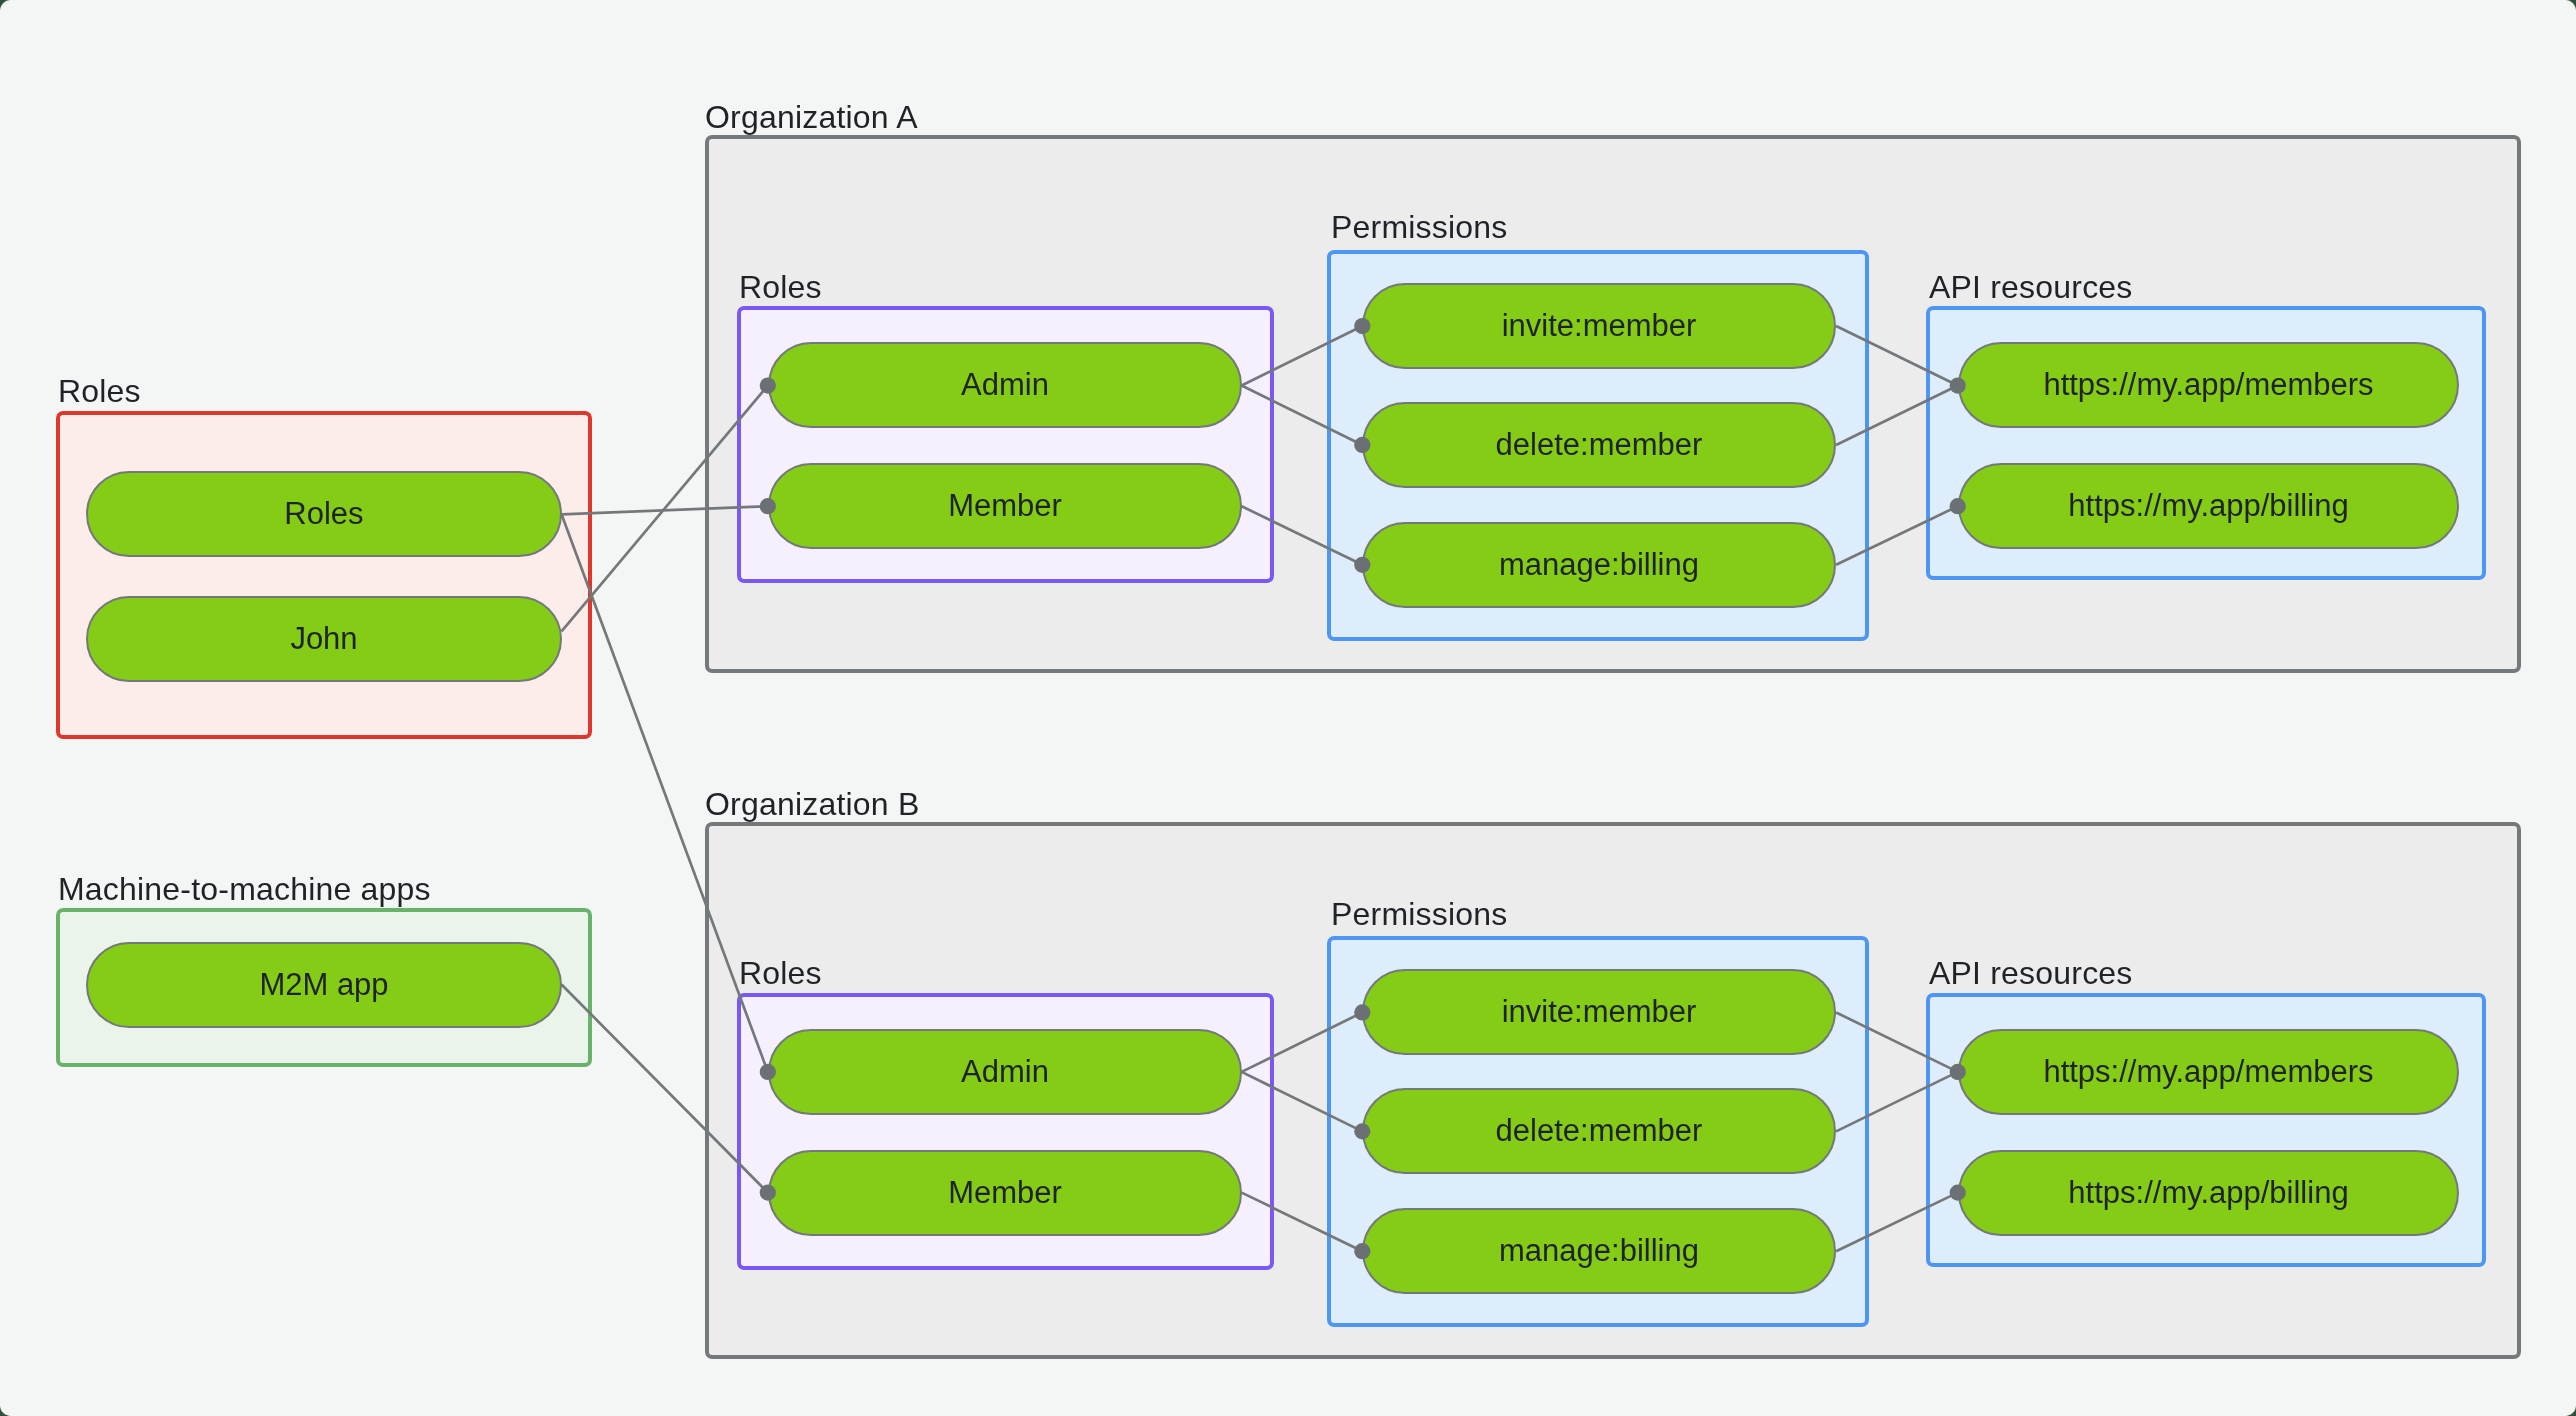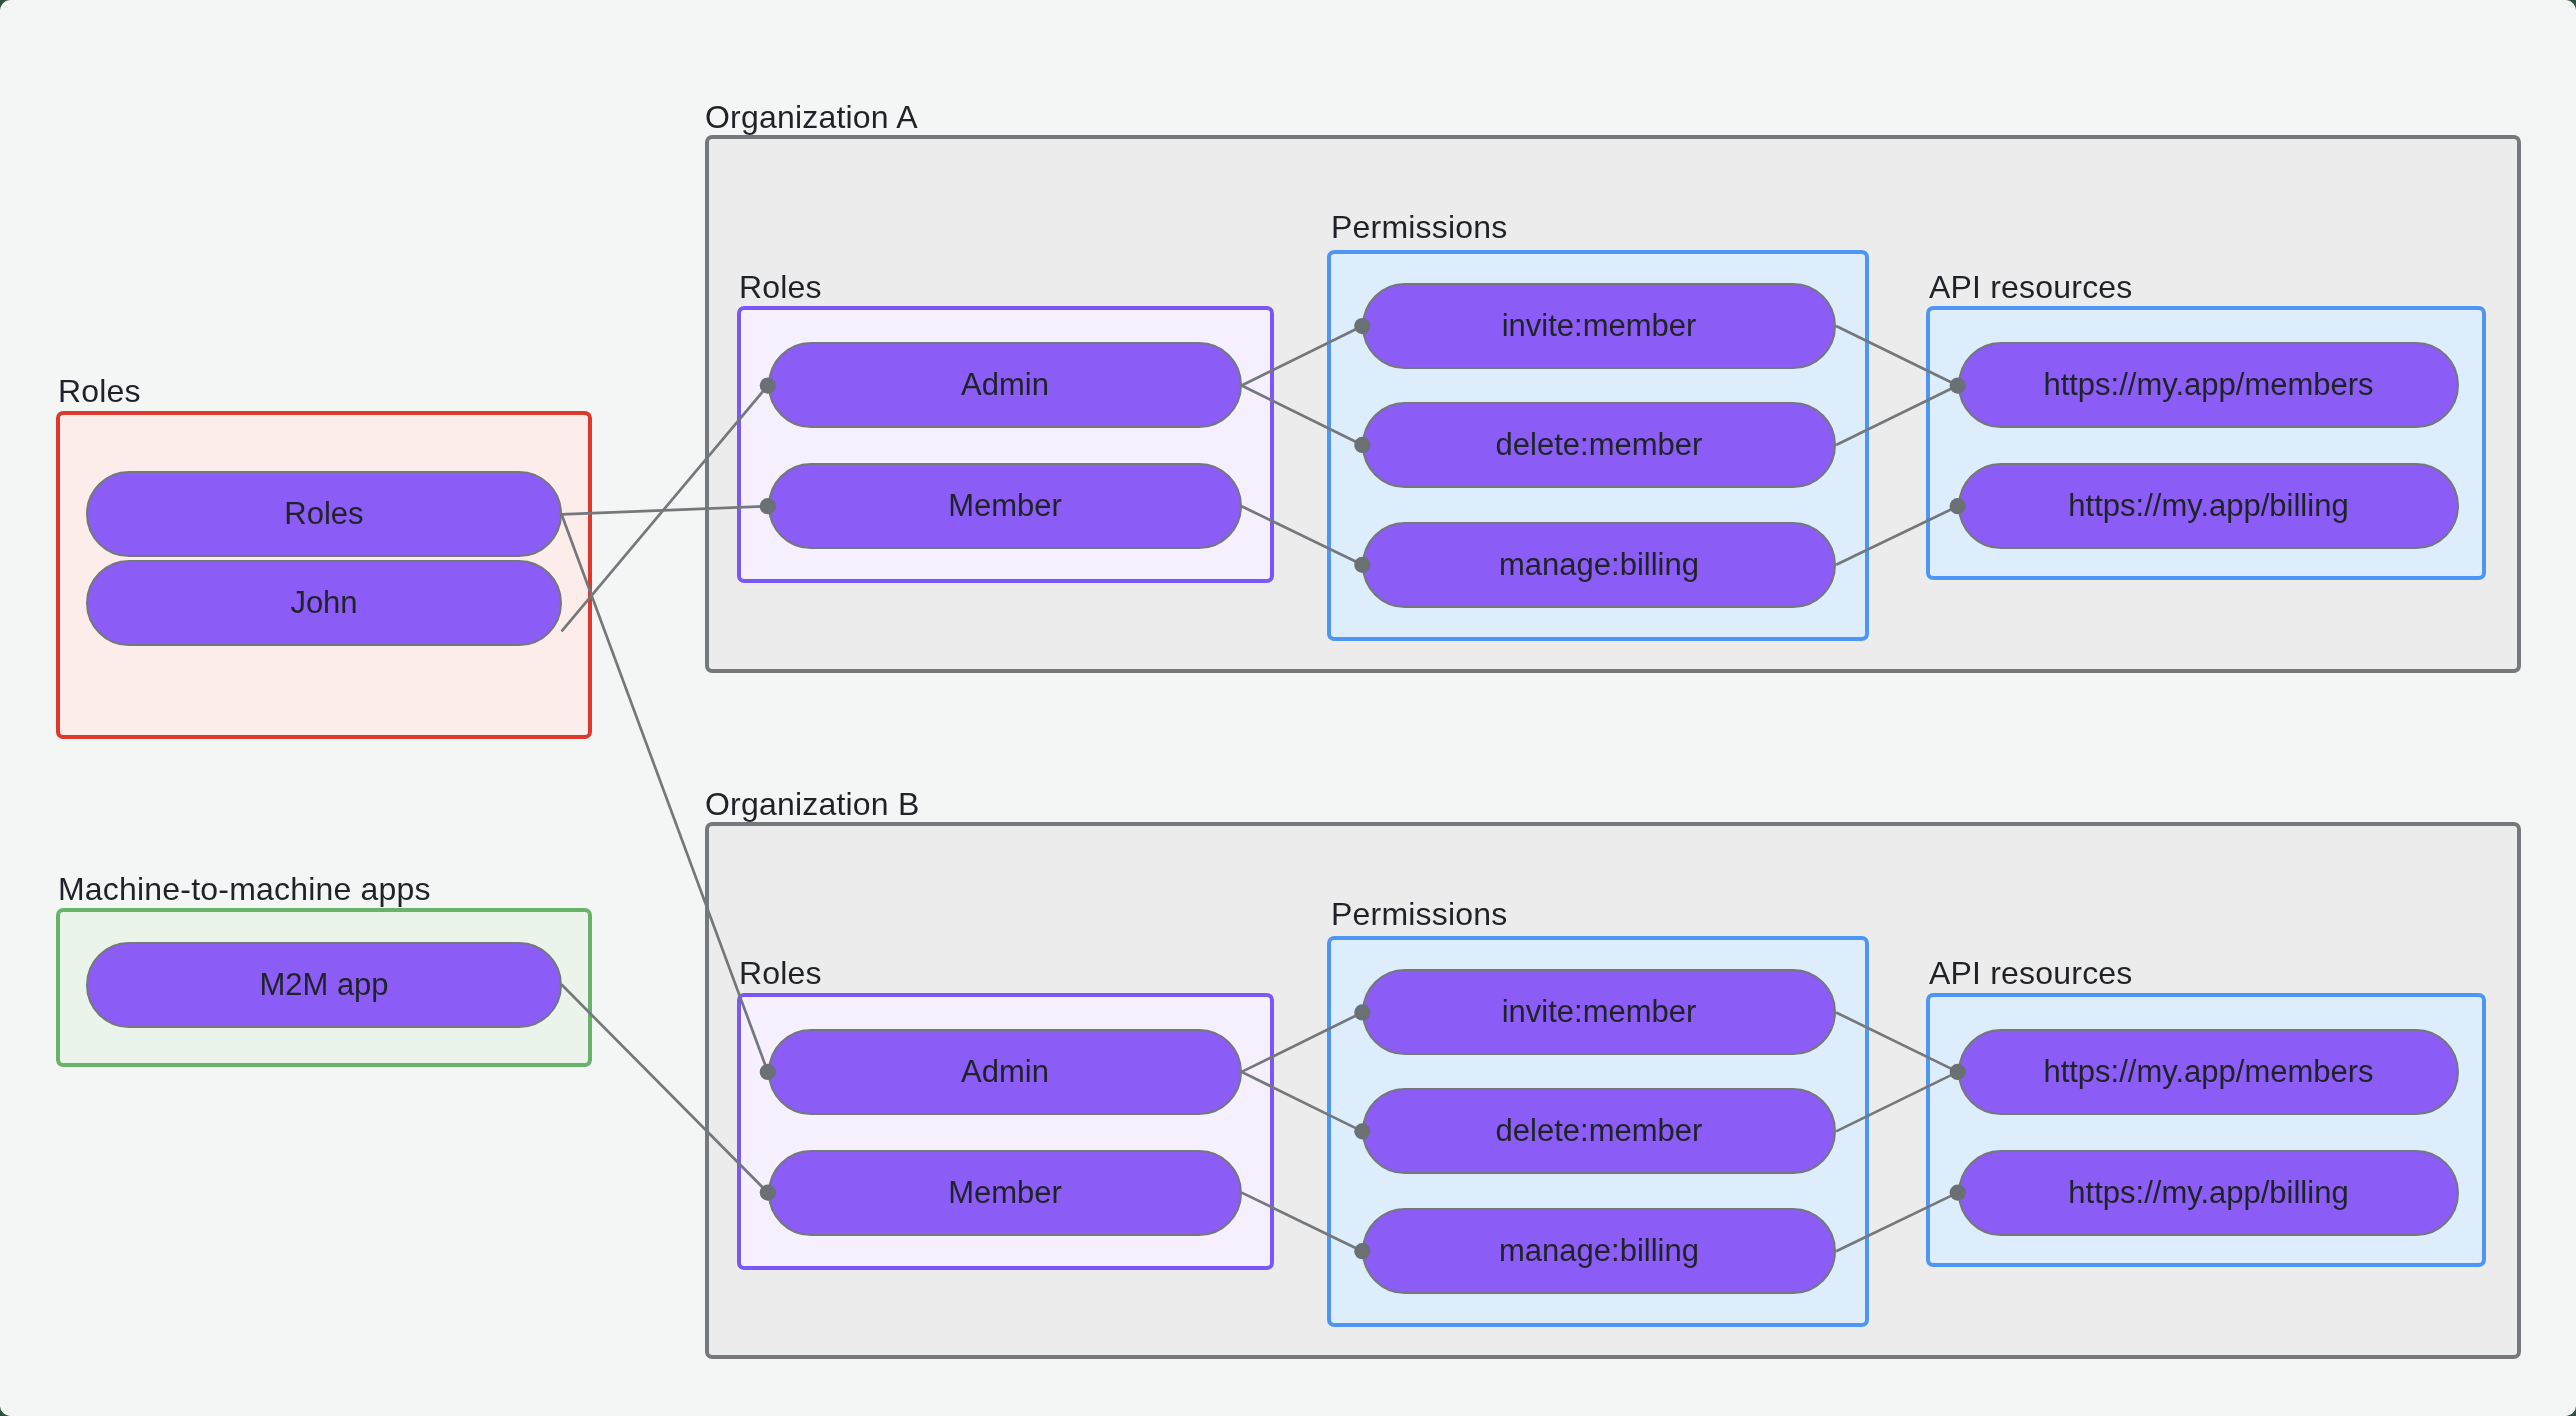--- a/index.html
+++ b/index.html
@@ -30,21 +30,21 @@
   }
   .box.red   {border-color:#de382c;background:#fcecea;}
   .box.green {border-color:#68b369;background:#eaf4ea;}
   .box.gray  {border-color:#75797c;background:#ececec;}
   .box.purple{border-color:#7a57f6;background:#f5effe;}
   .box.blue  {border-color:#4e96f4;background:#ddedfb;}
   .pill{
     position:absolute;
     box-sizing:border-box;
     height:86px;
-    background:#8b5cf6;
+    background:#84cc16;
     border:2.7px solid #74787b;
     border-radius:43px;
     display:flex;
     align-items:center;
     justify-content:center;
     font-size:31px;
     white-space:nowrap;
     z-index:3;
   }
   .wires{
@@ -79,21 +79,21 @@
   <div class="box purple" style="left:737px;top:306px;width:537px;height:277px"></div>
   <div class="box blue" style="left:1327px;top:250px;width:542px;height:391px"></div>
   <div class="box blue" style="left:1926px;top:306px;width:560px;height:274px"></div>
 
   <div class="box gray" style="left:705px;top:822px;width:1816px;height:537px"></div>
   <div class="box purple" style="left:737px;top:993px;width:537px;height:277px"></div>
   <div class="box blue" style="left:1327px;top:936px;width:542px;height:391px"></div>
   <div class="box blue" style="left:1926px;top:993px;width:560px;height:274px"></div>
 
   <div class="pill" style="left:86px;top:471px;width:476px">Roles</div>
-  <div class="pill" style="left:86px;top:560px;width:476px">John</div>
+  <div class="pill" style="left:86px;top:596px;width:476px">John</div>
   <div class="pill" style="left:86px;top:942px;width:476px">M2M app</div>
 
   <div class="pill" style="left:768px;top:342px;width:474px">Admin</div>
   <div class="pill" style="left:768px;top:463px;width:474px">Member</div>
   <div class="pill" style="left:1362px;top:283px;width:474px">invite:member</div>
   <div class="pill" style="left:1362px;top:402px;width:474px">delete:member</div>
   <div class="pill" style="left:1362px;top:522px;width:474px">manage:billing</div>
   <div class="pill" style="left:1958px;top:342px;width:501px">https://my.app/members</div>
   <div class="pill" style="left:1958px;top:463px;width:501px">https://my.app/billing</div>
 

